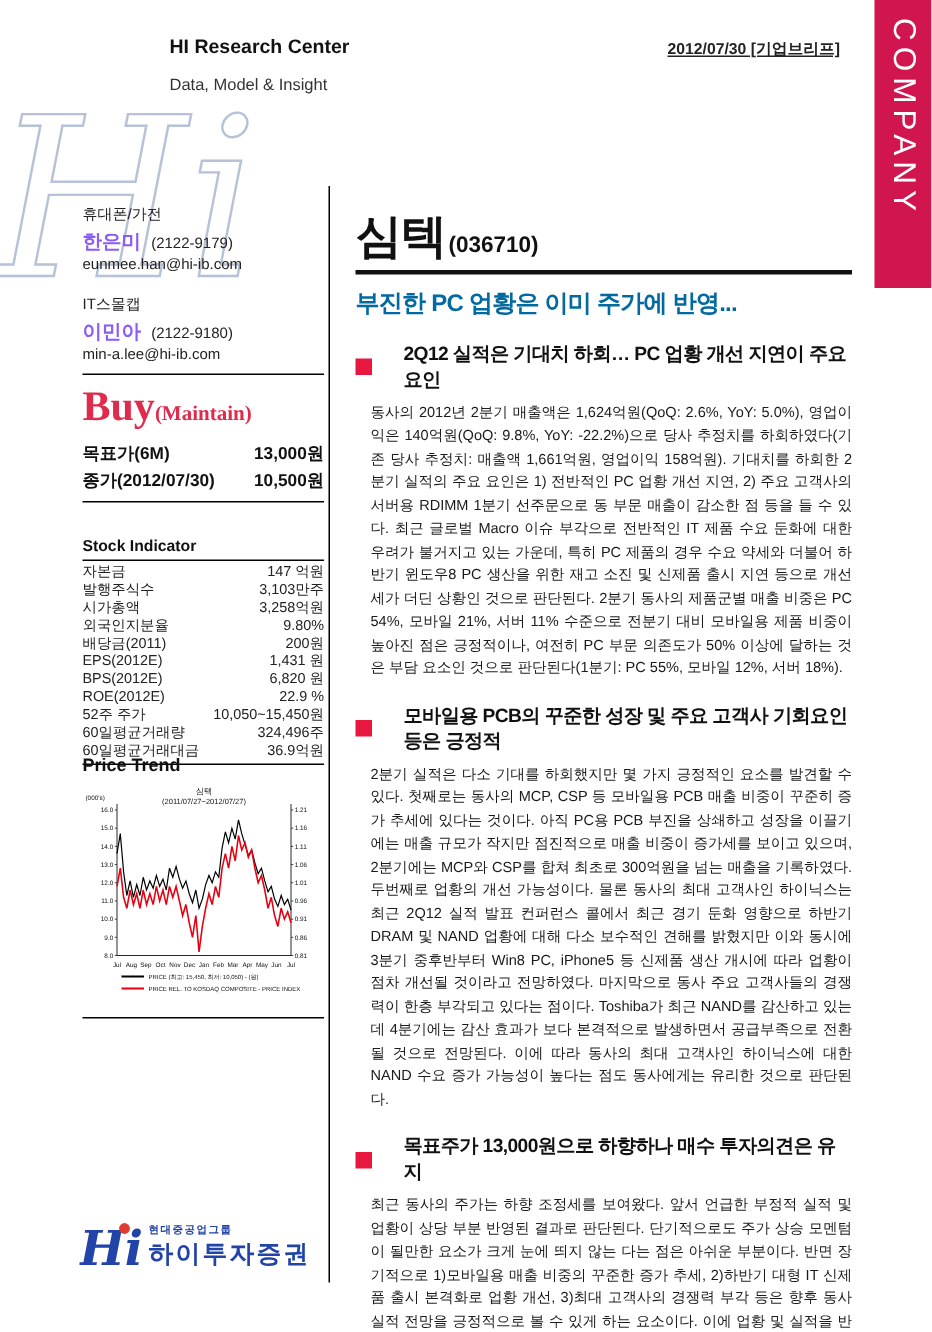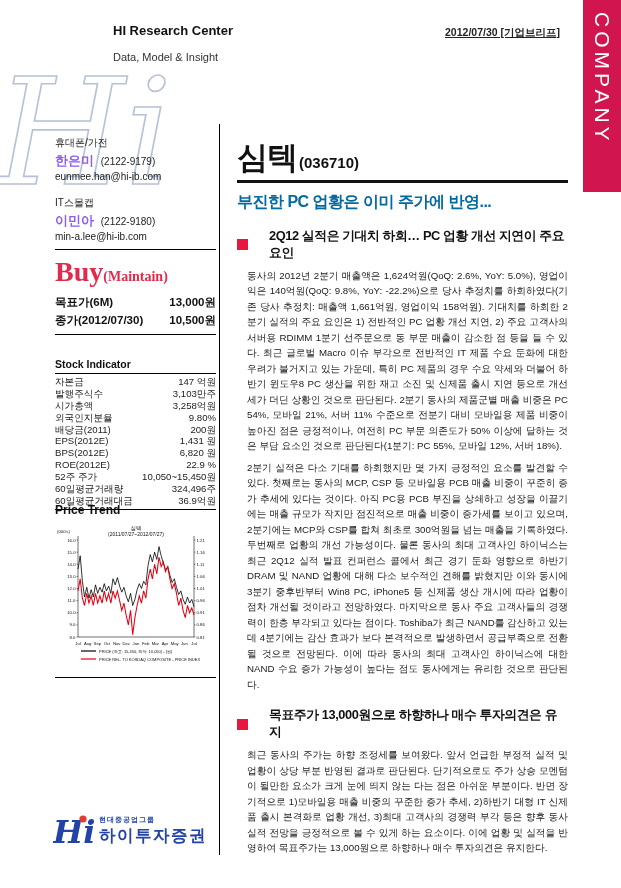--- a/index.html
+++ b/index.html
@@ -242,20 +242,24 @@
     </div>
     <div class="title-rule"></div>
     <div class="headline">부진한 PC 업황은 이미 주가에 반영...</div>
 
     <div class="sec-head">
       <span class="sec-bullet"></span>
       <span class="sec-title">2Q12 실적은 기대치 하회… PC 업황 개선 지연이 주요 요인</span>
     </div>
     <div class="sec-body">동사의 2012년 2분기 매출액은 1,624억원(QoQ: 2.6%, YoY: 5.0%), 영업이익은 140억원(QoQ: 9.8%, YoY: -22.2%)으로 당사 추정치를 하회하였다(기존 당사 추정치: 매출액 1,661억원, 영업이익 158억원). 기대치를 하회한 2분기 실적의 주요 요인은 1) 전반적인 PC 업황 개선 지연, 2) 주요 고객사의 서버용 RDIMM 1분기 선주문으로 동 부문 매출이 감소한 점 등을 들 수 있다. 최근 글로벌 Macro 이슈 부각으로 전반적인 IT 제품 수요 둔화에 대한 우려가 불거지고 있는 가운데, 특히 PC 제품의 경우 수요 약세와 더불어 하반기 윈도우8 PC 생산을 위한 재고 소진 및 신제품 출시 지연 등으로 개선세가 더딘 상황인 것으로 판단된다. 2분기 동사의 제품군별 매출 비중은 PC 54%, 모바일 21%, 서버 11% 수준으로 전분기 대비 모바일용 제품 비중이 높아진 점은 긍정적이나, 여전히 PC 부문 의존도가 50% 이상에 달하는 것은 부담 요소인 것으로 판단된다(1분기: PC 55%, 모바일 12%, 서버 18%).</div>
 
+    <div class="sec-head">
+      <span class="sec-bullet"></span>
+      <span class="sec-title">모바일용 PCB의 꾸준한 성장 및 주요 고객사 기회요인 등은 긍정적</span>
+    </div>
     <div class="sec-body">2분기 실적은 다소 기대를 하회했지만 몇 가지 긍정적인 요소를 발견할 수 있다. 첫째로는 동사의 MCP, CSP 등 모바일용 PCB 매출 비중이 꾸준히 증가 추세에 있다는 것이다. 아직 PC용 PCB 부진을 상쇄하고 성장을 이끌기에는 매출 규모가 작지만 점진적으로 매출 비중이 증가세를 보이고 있으며, 2분기에는 MCP와 CSP를 합쳐 최초로 300억원을 넘는 매출을 기록하였다. 두번째로 업황의 개선 가능성이다. 물론 동사의 최대 고객사인 하이닉스는 최근 2Q12 실적 발표 컨퍼런스 콜에서 최근 경기 둔화 영향으로 하반기 DRAM 및 NAND 업황에 대해 다소 보수적인 견해를 밝혔지만 이와 동시에 3분기 중후반부터 Win8 PC, iPhone5 등 신제품 생산 개시에 따라 업황이 점차 개선될 것이라고 전망하였다. 마지막으로 동사 주요 고객사들의 경쟁력이 한층 부각되고 있다는 점이다. Toshiba가 최근 NAND를 감산하고 있는데 4분기에는 감산 효과가 보다 본격적으로 발생하면서 공급부족으로 전환될 것으로 전망된다. 이에 따라 동사의 최대 고객사인 하이닉스에 대한 NAND 수요 증가 가능성이 높다는 점도 동사에게는 유리한 것으로 판단된다.</div>
 
     <div class="sec-head">
       <span class="sec-bullet"></span>
       <span class="sec-title">목표주가 13,000원으로 하향하나 매수 투자의견은 유지</span>
     </div>
     <div class="sec-body">최근 동사의 주가는 하향 조정세를 보여왔다. 앞서 언급한 부정적 실적 및 업황이 상당 부분 반영된 결과로 판단된다. 단기적으로도 주가 상승 모멘텀이 될만한 요소가 크게 눈에 띄지 않는 다는 점은 아쉬운 부분이다. 반면 장기적으로 1)모바일용 매출 비중의 꾸준한 증가 추세, 2)하반기 대형 IT 신제품 출시 본격화로 업황 개선, 3)최대 고객사의 경쟁력 부각 등은 향후 동사 실적 전망을 긍정적으로 볼 수 있게 하는 요소이다. 이에 업황 및 실적을 반영하여 목표주가는 13,000원으로 하향하나 매수 투자의견은 유지한다.</div>
 
   </div>
 

